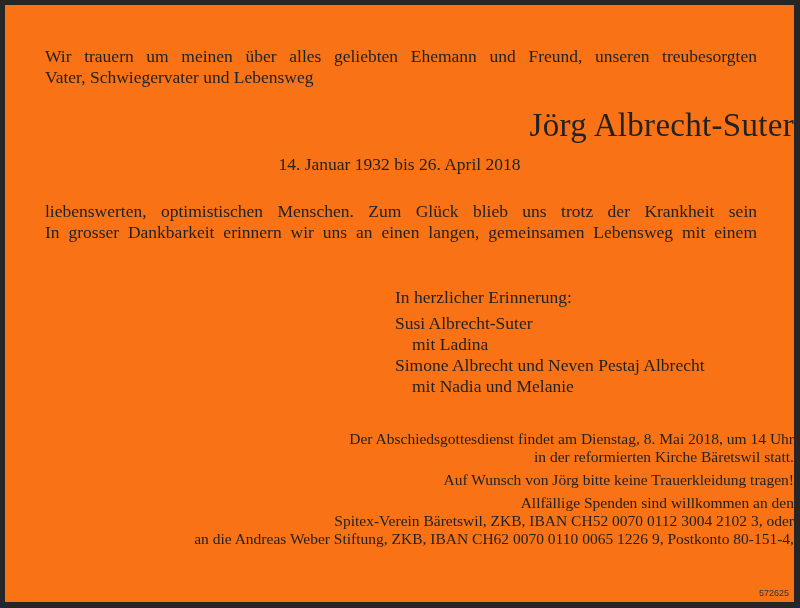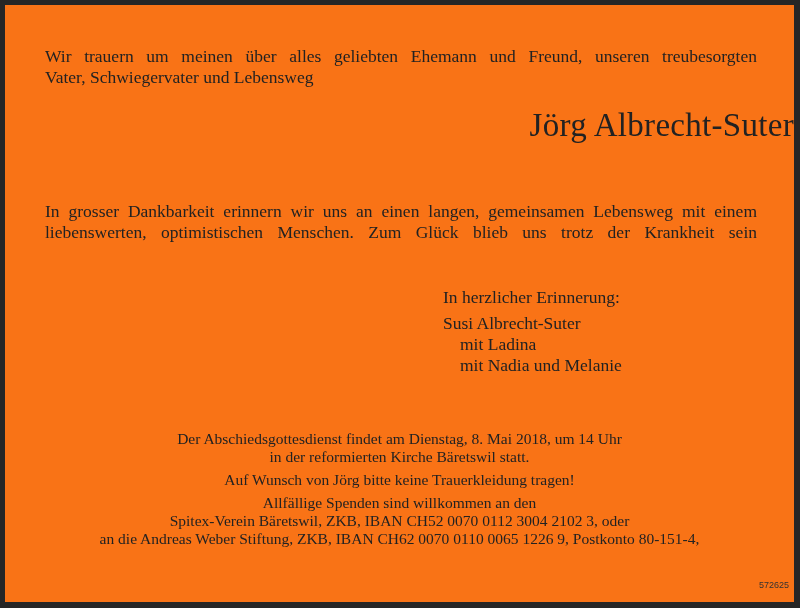--- a/index.html
+++ b/index.html
@@ -37,60 +37,62 @@
       position: absolute; left: 40px; top: 196px; width: 712px;
       font-size: 17.5px; line-height: 21px;
     }
     .para span { display: block; }
     .para .j { text-align: justify; text-align-last: justify; }
     .place {
       left: 40px; top: 282px; font-size: 17.5px; line-height: 21px;
     }
     .family {
       position: absolute; left: 390px; top: 282px;
-      font-size: 17.5px; line-height: 21px; margin-left: 48px;
+      font-size: 17.5px; line-height: 21px;
     }
     .family .hdr { display: block; margin-bottom: 5px; }
     .family .m { display: block; }
     .family .m.sub { padding-left: 17px; }
     .notes {
       position: absolute; left: 0; width: 789px; top: 425px;
-      text-align: center; font-size: 15.5px; line-height: 18px;
+      text-align: right; font-size: 15.5px; line-height: 18px;
     }
     .notes .blk { display: block; margin-bottom: 5px; }
     .notes .ln { display: block; }
     .ref {
-      position: absolute; right: 5px; bottom: 12px;
+      position: absolute; right: 5px; bottom: 4px;
       font-family: "Liberation Sans", "DejaVu Sans", sans-serif;
       font-size: 9px; color: #333;
     }
   </style>
 </head>
 <body>
 
 <div class="sheet">
 
   <div class="intro">
     <span class="l1">Wir trauern um meinen über alles geliebten Ehemann und Freund, unseren treubesorgten</span>
     <span class="l2">Vater, Schwiegervater und Lebensweg</span>
   </div>
 
   <div class="name">Jörg Albrecht-Suter</div>
 
+  <div class="dates">14. Januar 1932 bis 26. April 2018</div>
 
   <div class="para">
+    <span class="j">liebenswerten, optimistischen Menschen. Zum Glück blieb uns trotz der Krankheit sein</span>
     <span class="j">In grosser Dankbarkeit erinnern wir uns an einen langen, gemeinsamen Lebensweg mit einem</span>
-    <span class="j">liebenswerten, optimistischen Menschen. Zum Glück blieb uns trotz der Krankheit sein</span>
   </div>
 
 
   <div class="family">
     <span class="hdr">In herzlicher Erinnerung:</span>
     <span class="m">Susi Albrecht-Suter</span>
     <span class="m sub">mit Ladina</span>
+    <span class="m">Simone Albrecht und Neven Pestaj Albrecht</span>
     <span class="m sub">mit Nadia und Melanie</span>
   </div>
 
   <div class="notes">
     <div class="blk">
       <span class="ln">Der Abschiedsgottesdienst findet am Dienstag, 8. Mai 2018, um 14 Uhr</span>
       <span class="ln">in der reformierten Kirche Bäretswil statt.</span>
     </div>
     <div class="blk">
       <span class="ln">Auf Wunsch von Jörg bitte keine Trauerkleidung tragen!</span>

